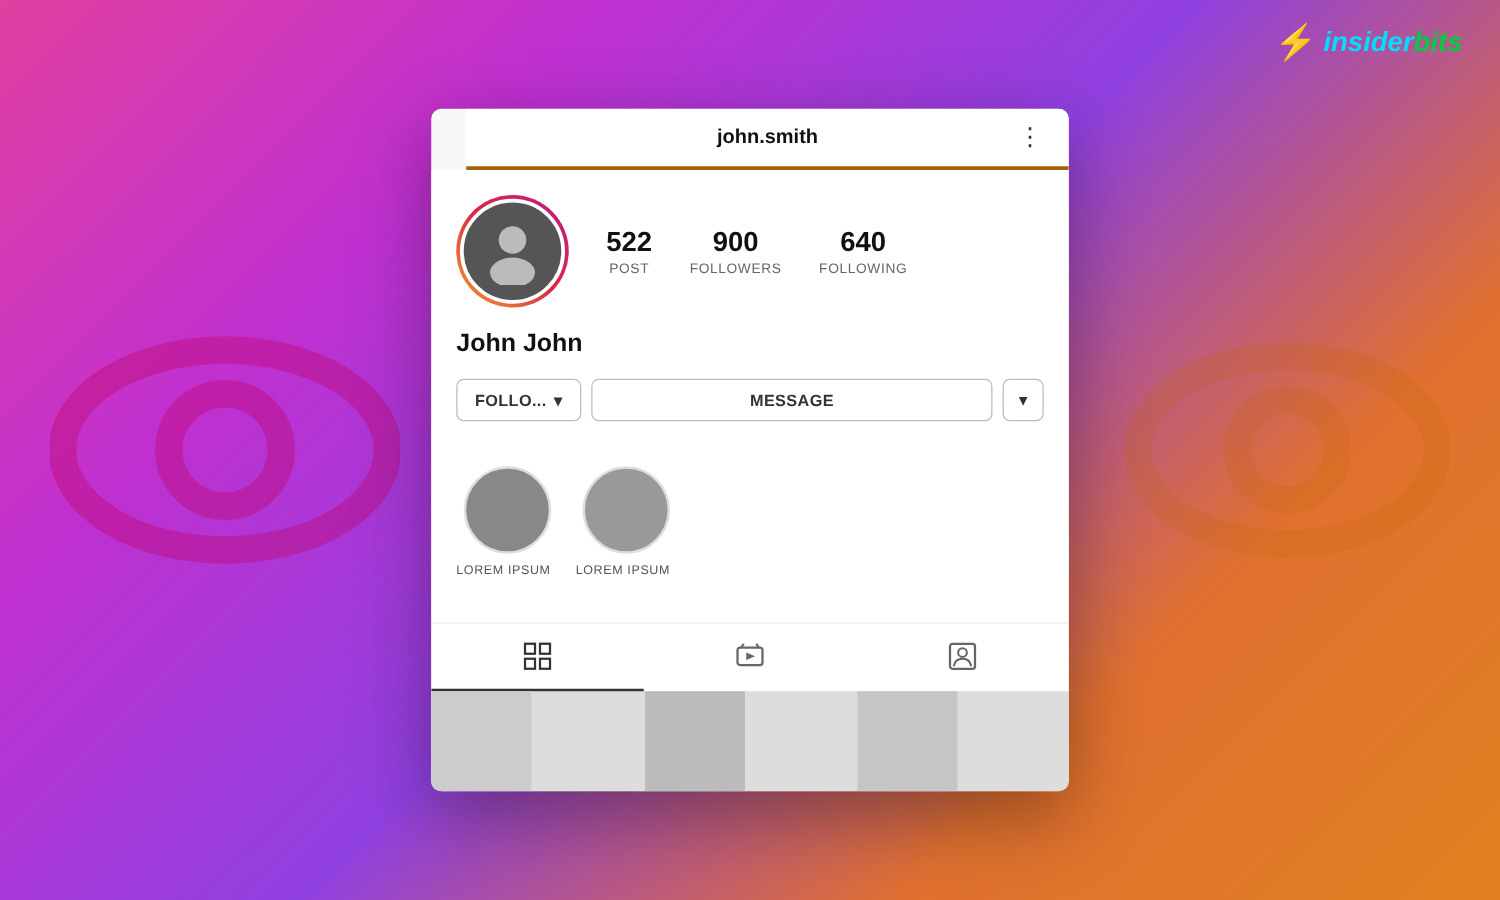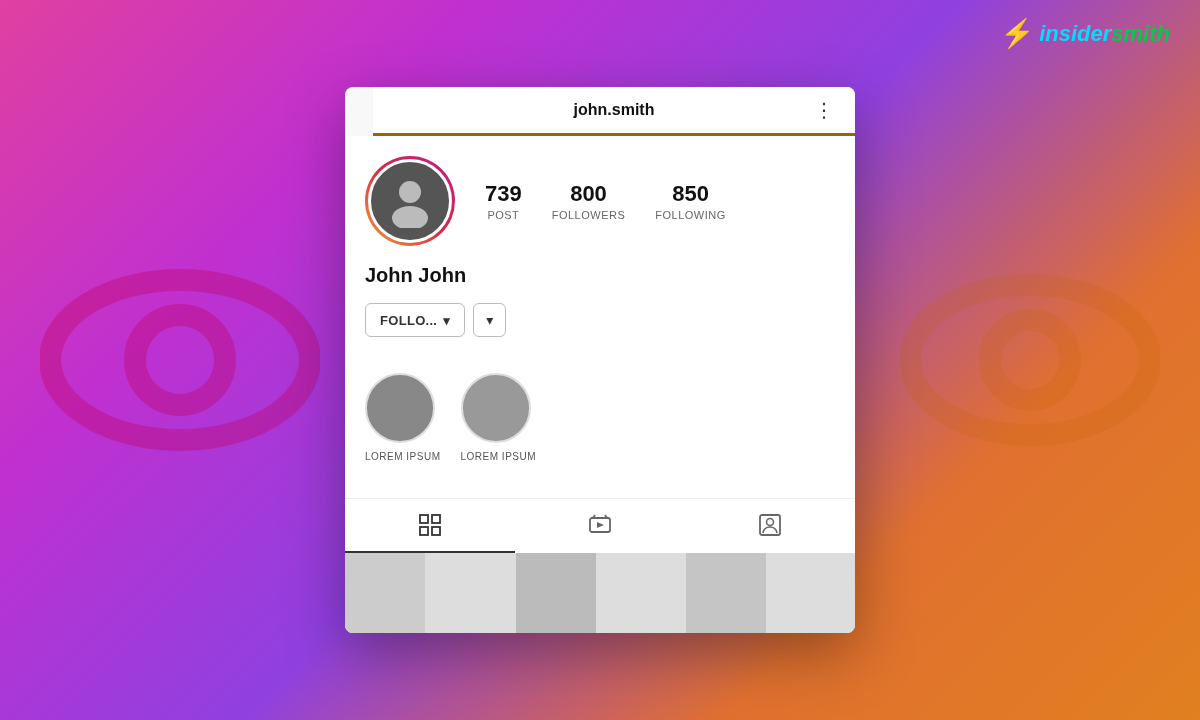--- a/index.html
+++ b/index.html
@@ -252,21 +252,21 @@
     
     .highlights {
       display: flex;
       gap: 20px;
       padding: 0 0 20px 0;
     }
 
     .highlight-item {
       display: flex;
       flex-direction: column;
-      align-items: flex-start;
+      align-items: flex-end;
       gap: 8px;
     }
 
     .highlight-circle {
       width: 70px;
       height: 70px;
       border-radius: 50%;
       background: #888;
       border: 2px solid #ddd;
     }
@@ -324,21 +324,21 @@
 </svg>
 
 <svg class="eye-right" viewBox="0 0 260 190" xmlns="http://www.w3.org/2000/svg">
   <ellipse cx="130" cy="95" rx="120" ry="75" fill="none" stroke="#c06000" stroke-width="22" opacity="0.6"></ellipse>
   <circle cx="130" cy="95" r="40" fill="none" stroke="#c06000" stroke-width="22" opacity="0.6"></circle>
 </svg>
 
 <div class="logo">
   <span class="logo-bolt">⚡</span>
   <span class="logo-text">
-    <span class="insider">insider</span><span class="bits">smith</span>
+    <span class="insider">insider</span><span class="bits">bits</span>
   </span>
 </div>
 
 <div class="phone-container">
 
   <div class="profile-header">
     <span class="username-text">john.smith</span>
     <span class="more-icon">⋮</span>
   </div>
 
@@ -351,41 +351,42 @@
 
           <svg width="54" height="54" viewBox="0 0 54 54" xmlns="http://www.w3.org/2000/svg">
             <circle cx="27" cy="18" r="11" fill="#bbb"></circle>
             <ellipse cx="27" cy="44" rx="18" ry="12" fill="#bbb"></ellipse>
           </svg>
         </div>
       </div>
 
       <div class="stats-items">
         <div class="stat-item">
-          <span class="stat-number">739</span>
+          <span class="stat-number">522</span>
           <span class="stat-label">POST</span>
         </div>
         <div class="stat-item">
-          <span class="stat-number">800</span>
+          <span class="stat-number">900</span>
           <span class="stat-label">FOLLOWERS</span>
         </div>
         <div class="stat-item">
-          <span class="stat-number">850</span>
+          <span class="stat-number">640</span>
           <span class="stat-label">Following</span>
         </div>
       </div>
     </div>
 
     <div class="display-name">John John</div>
 
     <div class="action-buttons">
       <button class="btn-follow">
         <span>FOLLO...</span>
         <span>▾</span>
       </button>
+      <button class="btn-message">MESSAGE</button>
       <button class="btn-dropdown">
         <span>▾</span>
       </button>
     </div>
 
     <div class="highlights">
       <div class="highlight-item">
         <div class="highlight-circle"></div>
         <span class="highlight-label">LOREM IPSUM</span>
       </div>

